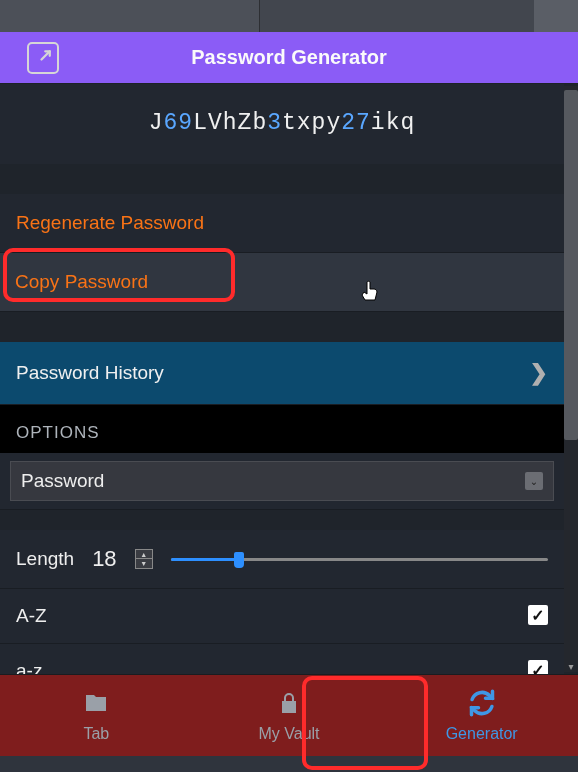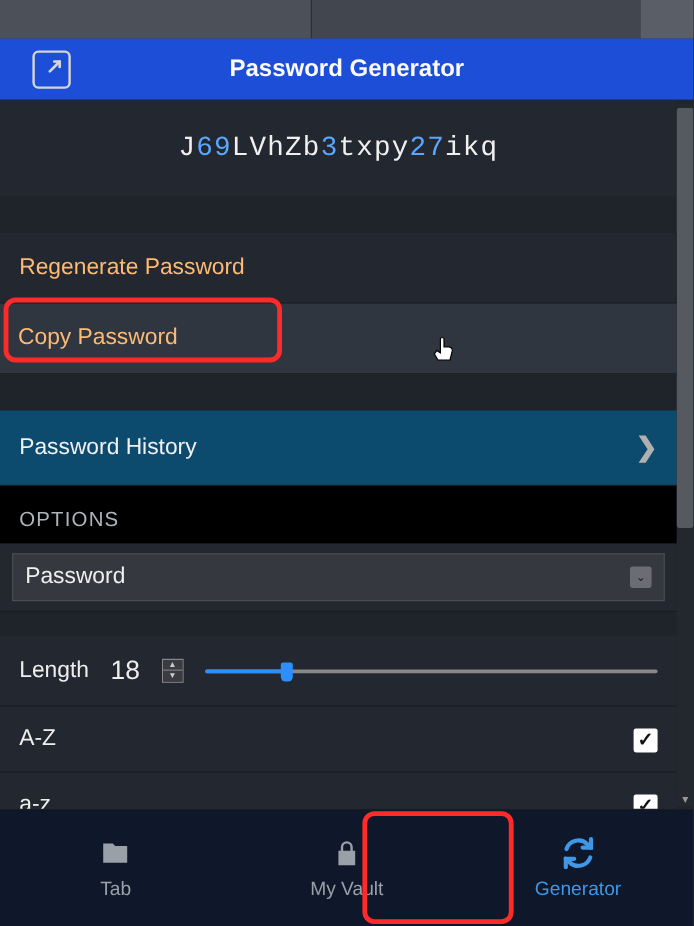--- a/index.html
+++ b/index.html
@@ -27,21 +27,21 @@
     margin-left: auto;
     width: 44px;
     height: 32px;
     background: #5a5e66;
   }
   .header {
     display: flex;
     align-items: center;
     height: 52px;
     padding: 0 27px;
-    background: #1d4ed8;
+    background: #8b5cf6;
     border-bottom: 1px solid #1e2228;
   }
   .header .popout {
     width: 32px;
     height: 32px;
     border: 2px solid #d6d6d6;
     border-radius: 5px;
     display: flex;
     align-items: center;
     justify-content: center;
@@ -93,21 +93,21 @@
     font-family: "SFMono-Regular", Consolas, "Liberation Mono", Menlo, monospace;
     font-size: 23px;
     letter-spacing: 1px;
   }
   .pw-display .l { color: #f0f0f0; }
   .pw-display .d { color: #5aa7ff; }
   .spacer { height: 30px; background: #1f242b; }
   .row-link {
     display: block;
     background: #222730;
-    color: #fdba74;
+    color: #f97316;
     font-size: 19px;
     font-weight: 500;
     padding: 18px 16px;
     border-bottom: 1px solid #191d23;
     cursor: pointer;
     position: relative;
   }
   .row-item {
     display: flex;
     align-items: center;
@@ -211,21 +211,21 @@
     left: 18%; top: 3px;
     width: 10px; height: 16px;
     margin-left: -5px;
     background: #2d8fff;
     border-radius: 2px 2px 4px 4px;
   }
   .check-row {
     background: #222730;
     padding: 16px 16px;
     display: flex;
-    align-items: flex-end;
+    align-items: flex-start;
     font-size: 19px;
     color: #eee;
     border-top: 1px solid #191d23;
   }
   .checkbox {
     margin-left: auto;
     width: 20px; height: 20px;
     background: #fff;
     border-radius: 2px;
     display: flex;
@@ -244,22 +244,22 @@
   }
   .cursor {
     position: absolute;
     left: 358px; top: 280px;
     z-index: 60;
     pointer-events: none;
     color: #fff;
     font-size: 22px;
   }
   .tabbar {
-    height: 98px;
-    background: #0f172a;
+    height: 82px;
+    background: #7f1d1d;
     display: flex;
     border-top: 1px solid #1a1c20;
   }
   .tabbar .tab {
     flex: 1;
     display: flex;
     flex-direction: column;
     align-items: center;
     justify-content: center;
     gap: 8px;

